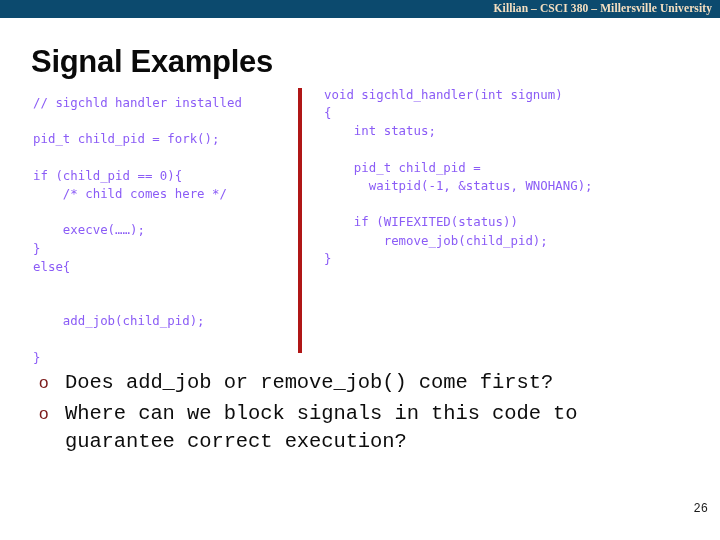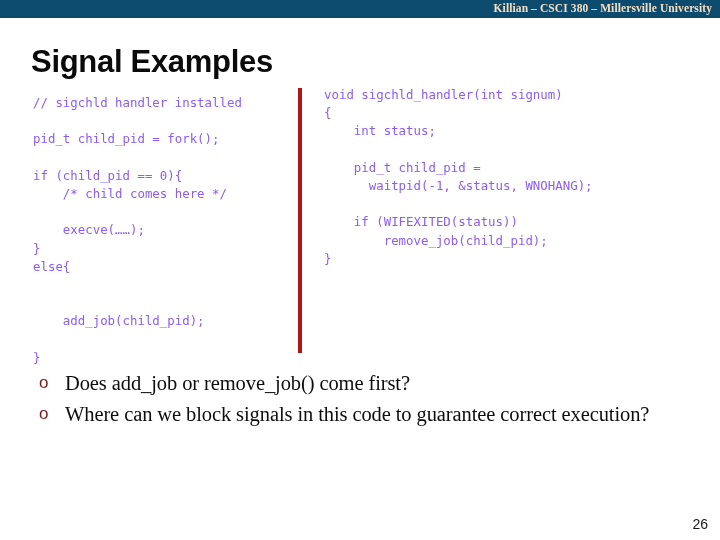--- a/index.html
+++ b/index.html
@@ -107,34 +107,34 @@
     font-family: "Liberation Sans", sans-serif;
     font-size: 17px;
     line-height: 28px;
     color: #7b1a1a;
     text-align: left;
     padding-left: 6px;
     box-sizing: border-box;
   }
   .bullet-text {
     flex: 1 1 auto;
-    font-family: Liberation Serif, serif;
+    font-family: Liberation Mono, monospace;
     font-size: 20.5px;
     line-height: 28px;
     color: #0d0d0d;
     letter-spacing: -0.1px;
   }
 
   
   .page-number {
     position: absolute;
     right: 12px;
-    bottom: 8px;
-    font-family: Liberation Sans, sans-serif;
-    font-size: 14px;
+    bottom: 24px;
+    font-family: Liberation Mono, monospace;
+    font-size: 12px;
     color: #1a1a1a;
   }
 </style>
 </head>
 <body>
 
 <div class="header-bar" style="background: #0c4a6e;">
   <div class="header-title" style="color: rgb(245, 223, 192);">Killian – CSCI 380 – Millersville University</div>
 </div>
 

